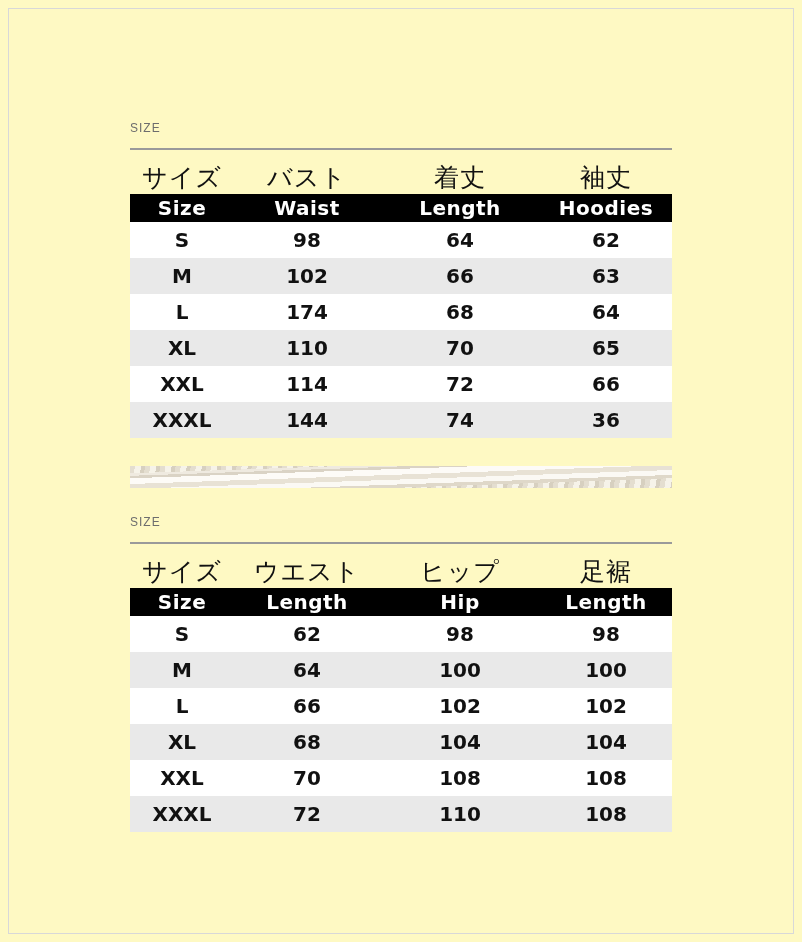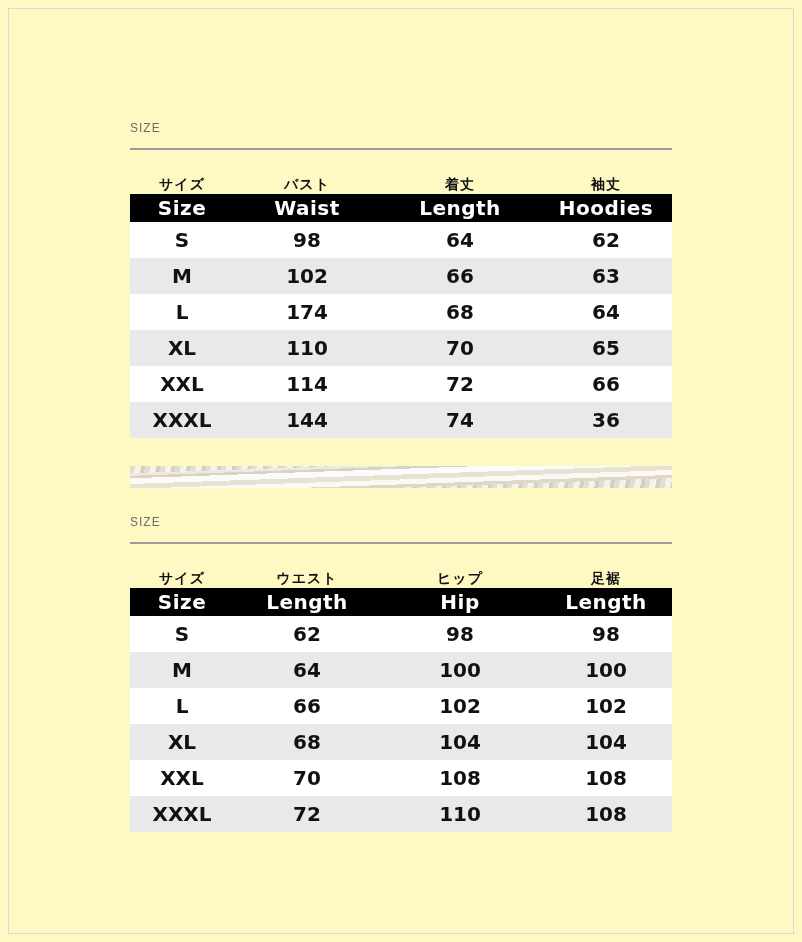--- a/index.html
+++ b/index.html
@@ -87,22 +87,22 @@
   table.size-table col.c2 { width: 160px; }
   table.size-table col.c3 { width: 132px; }
 
   table.size-table th,
   table.size-table td {
     text-align: center;
     padding: 0;
   }
 
   .jp-row th {
-    font-size: 14px;
-    font-weight: bold;
+    font-size: 25px;
+    font-weight: normal;
     color: #111111;
     height: 34px;
     vertical-align: bottom;
     font-family: "DejaVu Sans", sans-serif;
     letter-spacing: 1px;
   }
   .en-row {
     background: #000000;
   }
   .en-row th {

